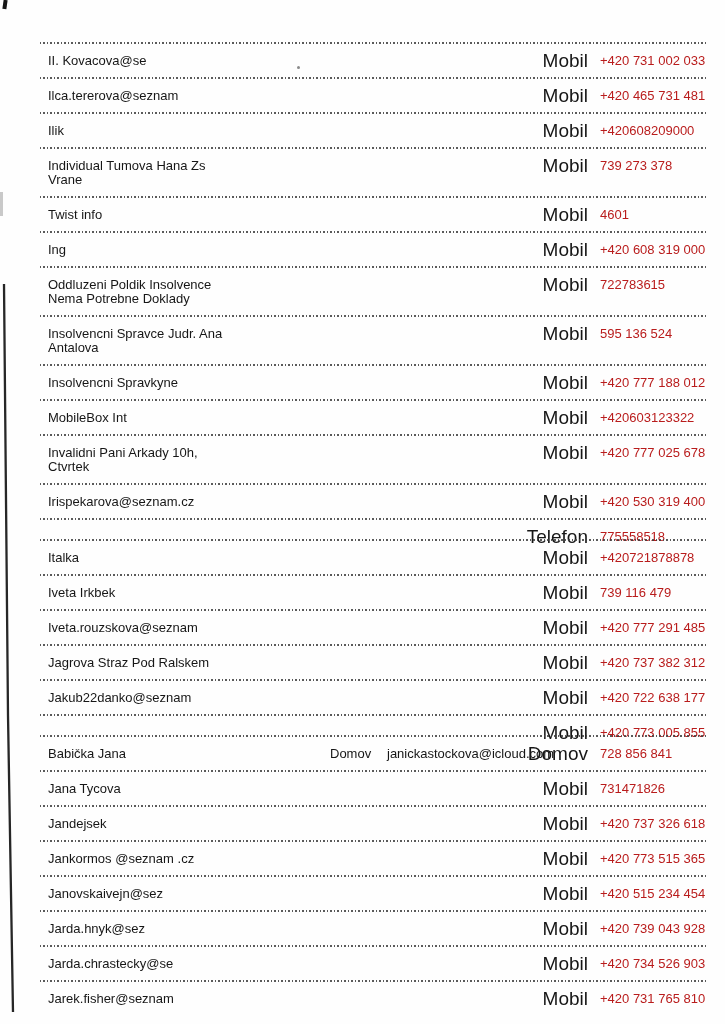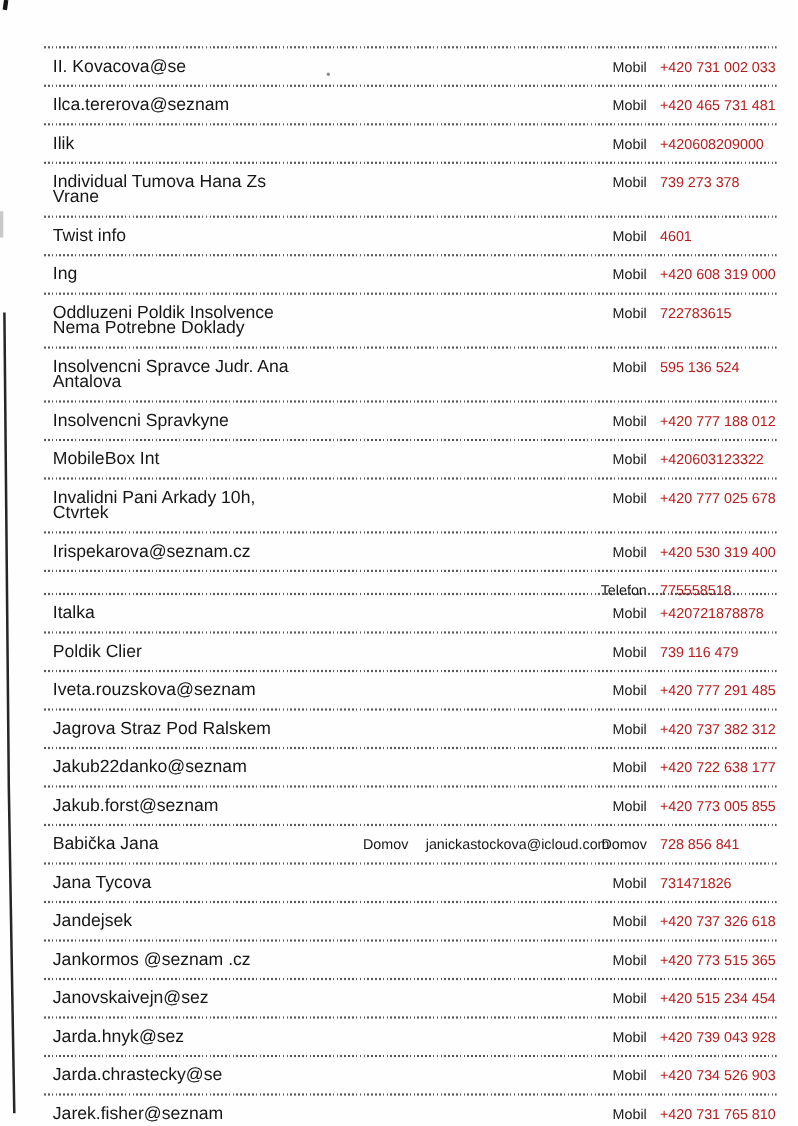--- a/index.html
+++ b/index.html
@@ -25,34 +25,34 @@
   .sep {
     height: 2px;
     background: repeating-linear-gradient(90deg, #3d3d3d 0 1.5px, transparent 1.5px 3.5px);
     opacity: 0.85;
   }
   .row {
     position: relative;
     padding: 10px 0 9px 0;
   }
   .name {
-    font-size: 16px;
+    font-size: 13px;
     line-height: 14px;
     padding-left: 8px;
     max-width: 300px;
     white-space: pre-line;
     color: #161616;
   }
   .rlabel {
     position: absolute;
     top: 10px;
     left: 430px;
     width: 118px;
     text-align: right;
-    font-size: 13px;
+    font-size: 19px;
     line-height: 14px;
     color: #161616;
   }
   .rvalue {
     position: absolute;
     top: 10px;
     left: 560px;
     width: 110px;
     text-align: left;
     font-size: 13px;
@@ -204,21 +204,21 @@
         <div class="rvalue">775558518</div>
       </div>
       <div class="sep"></div>
       <div class="row">
         <div class="name">Italka</div>
         <div class="rlabel">Mobil</div>
         <div class="rvalue">+420721878878</div>
       </div>
       <div class="sep"></div>
       <div class="row">
-        <div class="name">Poldik Clier</div>
+        <div class="name">Iveta Irkbek</div>
         <div class="rlabel">Mobil</div>
         <div class="rvalue">739 116 479</div>
       </div>
       <div class="sep"></div>
       <div class="row">
         <div class="name">Iveta.rouzskova@seznam</div>
         <div class="rlabel">Mobil</div>
         <div class="rvalue">+420 777 291 485</div>
       </div>
       <div class="sep"></div>
@@ -228,21 +228,20 @@
         <div class="rvalue">+420 737 382 312</div>
       </div>
       <div class="sep"></div>
       <div class="row">
         <div class="name">Jakub22danko@seznam</div>
         <div class="rlabel">Mobil</div>
         <div class="rvalue">+420 722 638 177</div>
       </div>
       <div class="sep"></div>
       <div class="row">
-        <div class="name">Jakub.forst@seznam</div>
         <div class="rlabel">Mobil</div>
         <div class="rvalue">+420 773 005 855</div>
       </div>
       <div class="sep"></div>
       <div class="row">
         <div class="name">Babička Jana</div>
         <div class="mid-label">Domov</div>
         <div class="mid-value">janickastockova@icloud.com</div>
         <div class="rlabel">Domov</div>
         <div class="rvalue">728 856 841</div>

